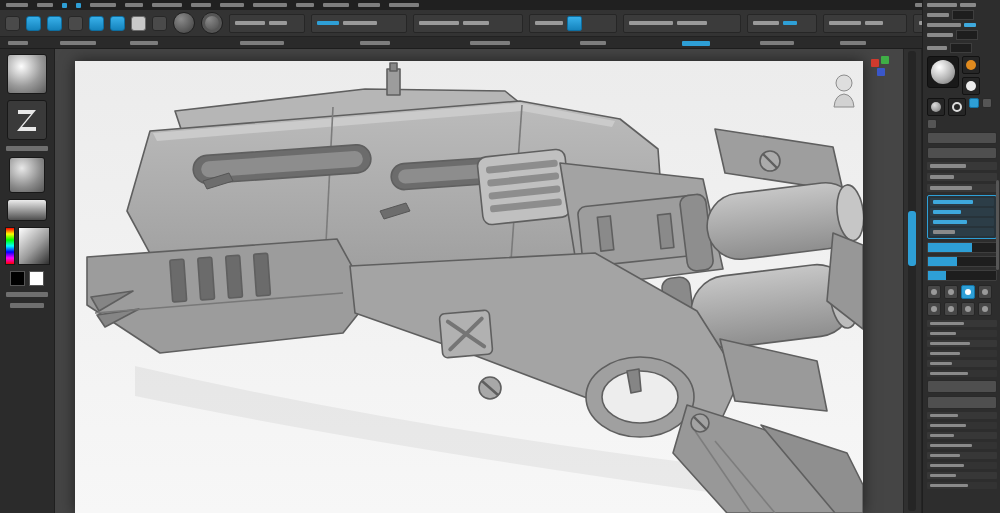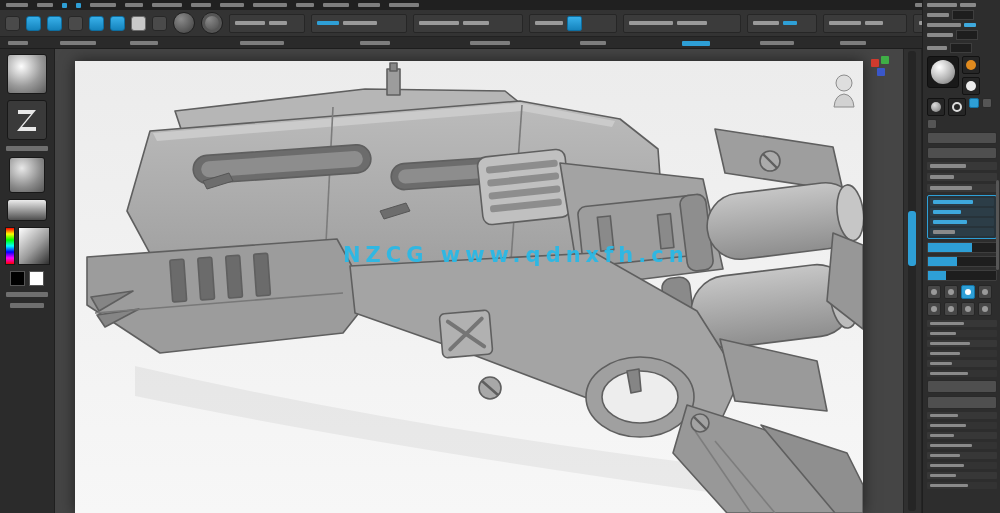--- a/index.html
+++ b/index.html
@@ -317,21 +317,20 @@
           <path d="M640,380 L700,452" stroke="#7d7d7d" fill="none"></path>
           <path d="M620,370 L676,452" stroke="#7d7d7d" fill="none"></path>
           <path d="M686,364 L772,392 L788,424 L788,452 L760,452 Z" fill="#8f8f8f"></path>
 
           <circle cx="415" cy="327" r="11" fill="#a8a8a8"></circle>
           <line x1="407" y1="320" x2="423" y2="334" stroke="#5f5f5f" stroke-width="2.6"></line>
           <circle cx="625" cy="362" r="9" fill="#a3a3a3"></circle>
           <line x1="619" y1="356" x2="631" y2="368" stroke="#5f5f5f" stroke-width="2.4"></line>
         </g>
       </svg>
-      <div class="watermark">NZCG www.qdnxfh.cn</div>
       <svg class="bust" viewBox="0 0 26 36">
         <circle cx="13" cy="10" r="8" fill="#dedede" stroke="#8c8c8c"></circle>
         <path d="M3,34 Q4,22 13,21 Q22,22 23,34 Z" fill="#d2d2d2" stroke="#8c8c8c"></path>
       </svg>
     </div>
     <div class="gizmo">
       <span class="gz-r" style="background:#cf3a2e"></span>
       <span class="gz-g" style="background:#3fae46"></span>
       <span class="gz-b" style="background:#3a57c9"></span>
     </div>

